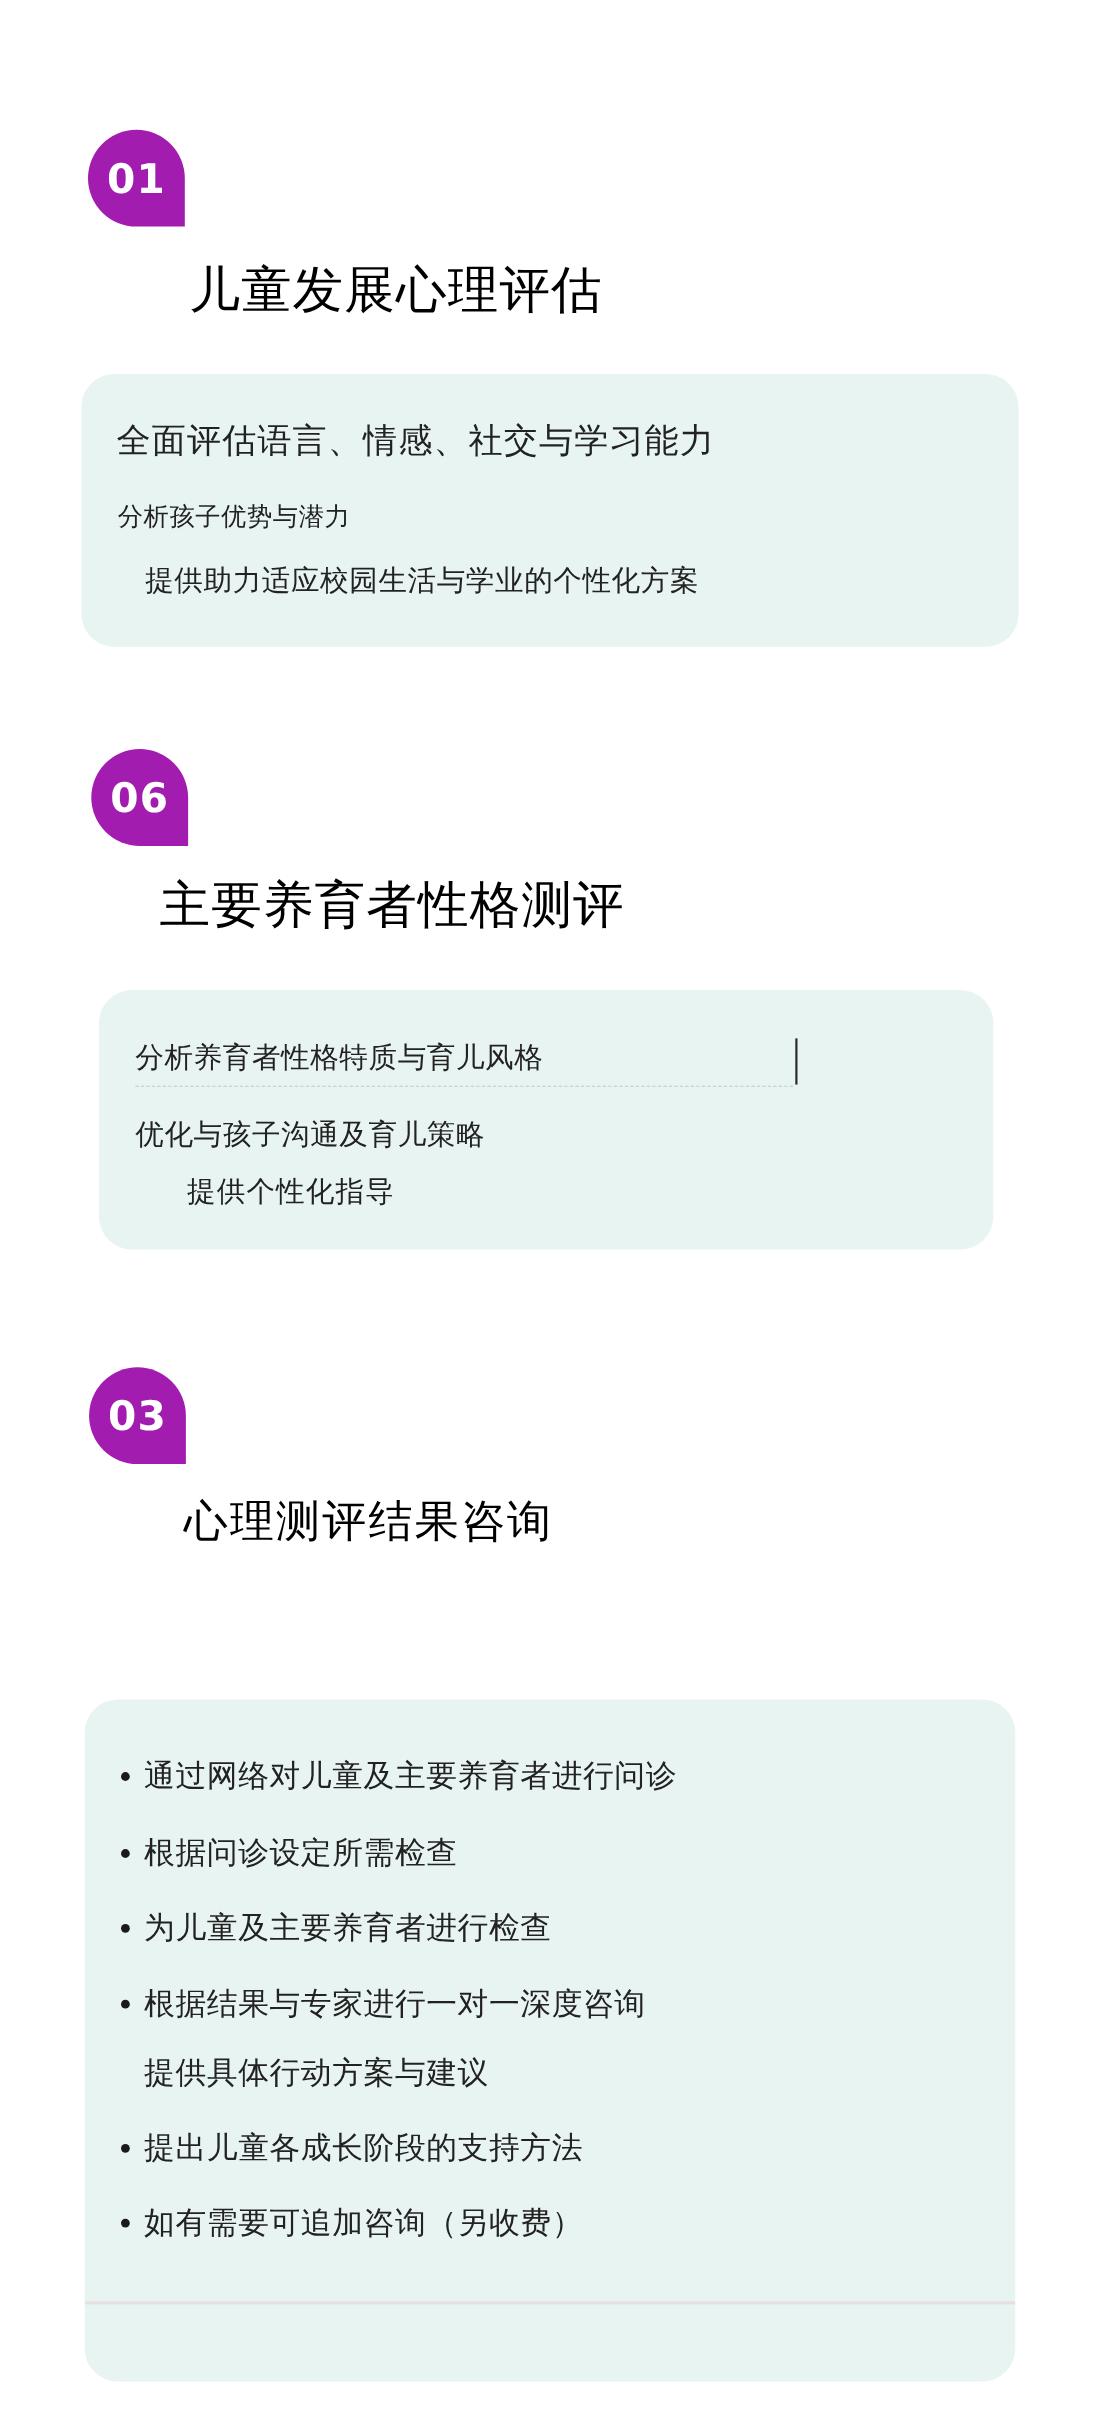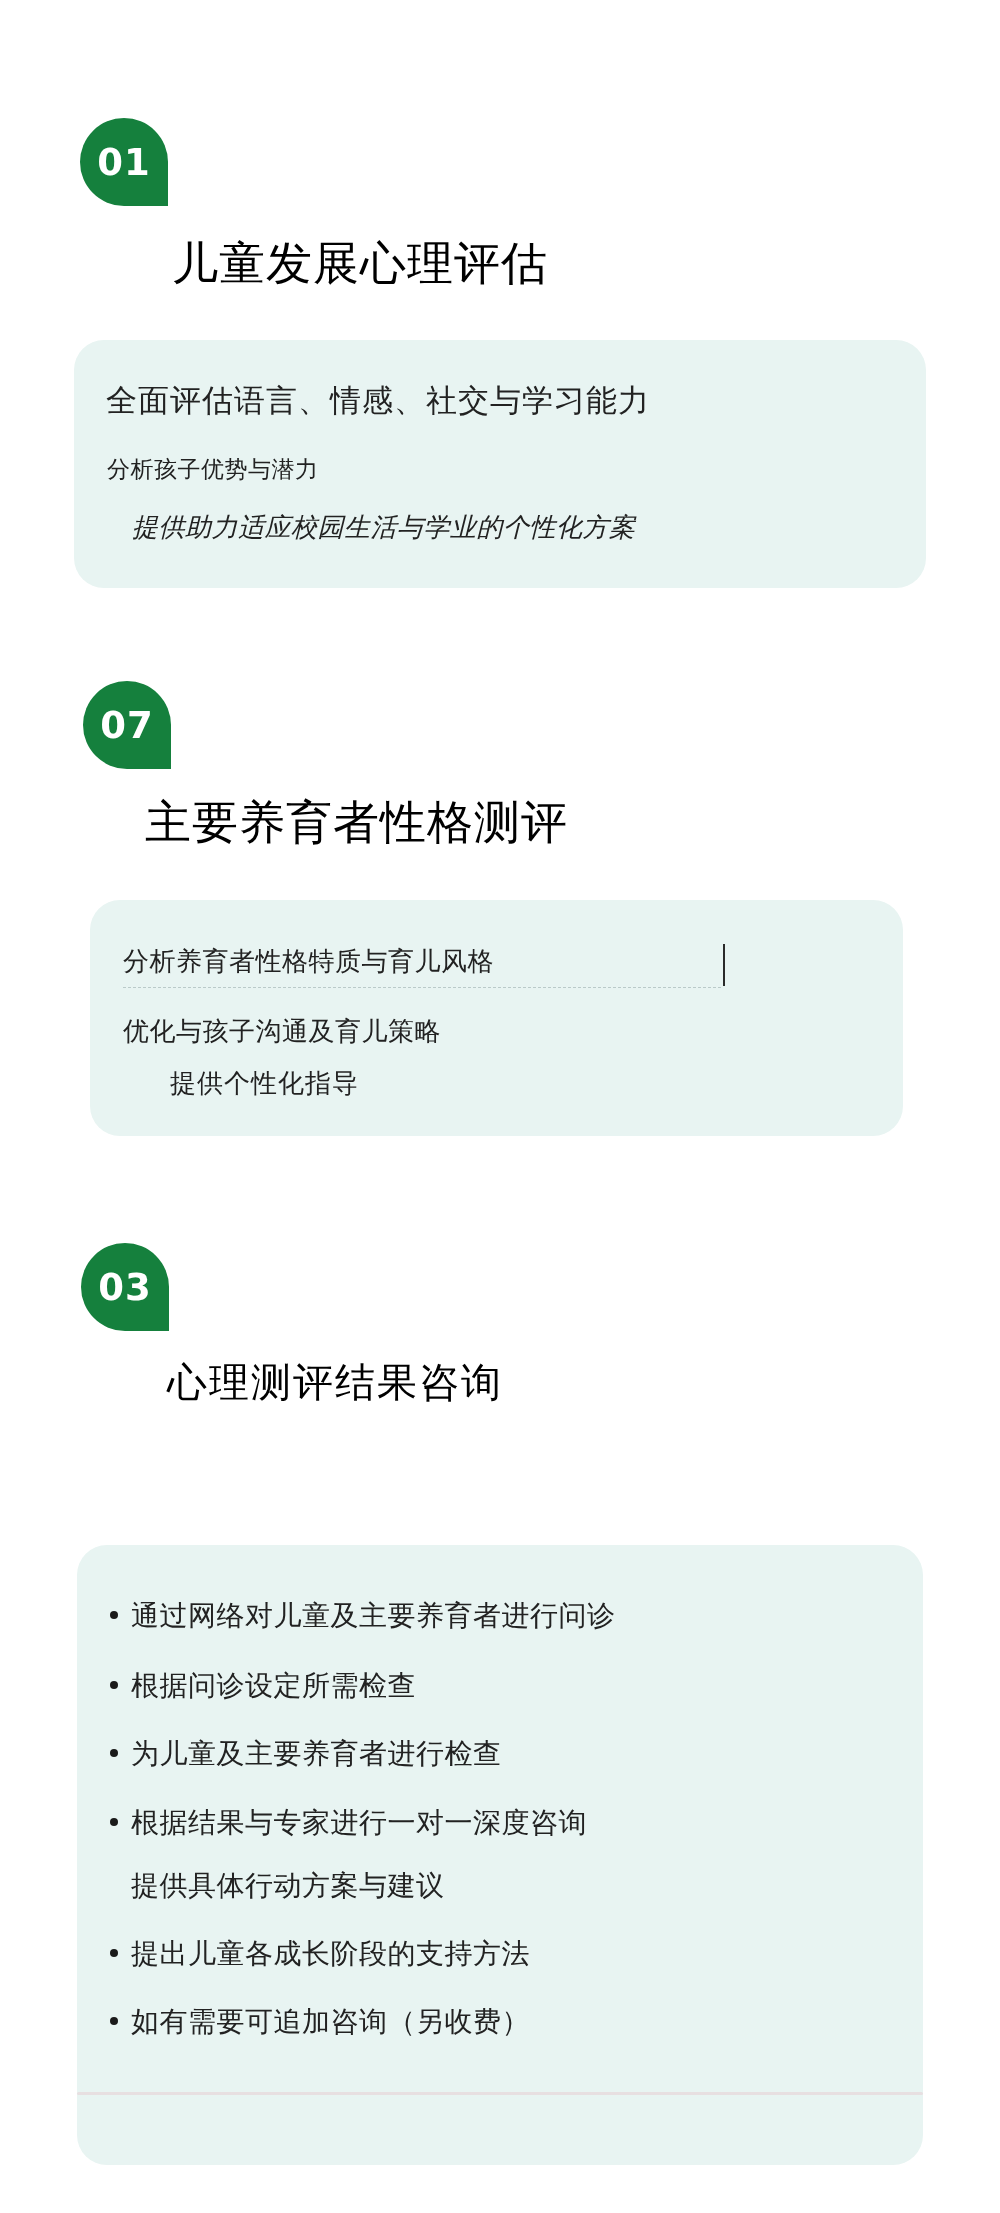--- a/index.html
+++ b/index.html
@@ -9,21 +9,21 @@
     height: 2213px;
     background: #ffffff;
     font-family: "Liberation Serif", serif;
     overflow: hidden;
   }
   .abs { position: absolute; }
 
   
   .badge {
     width: 88px; height: 88px;
-    background: #15803d;
+    background: #a21caf;
     border-radius: 50% 50% 0 50%;
     display: flex; align-items: center; justify-content: center;
   }
   .badge-num {
     color: #ffffff;
     font-family: "DejaVu Sans", sans-serif;
     font-weight: 700;
     font-size: 37px;
     letter-spacing: 1px;
   }
@@ -99,25 +99,25 @@
 
   <div class="abs badge" style="left:80px; top:118px;">
     <span class="badge-num">01</span>
   </div>
 
   <h2 class="abs sec-title title-lg" style="left:172px; top:241px;">儿童发展心理评估</h2>
 
   <div class="abs card" style="left:74px; top:340px; width:852px; height:248px;">
     <p class="t-31" style="left:32px; top:42px;">全面评估语言、情感、社交与学习能力</p>
     <p class="t-23" style="left:33px; top:116px;">分析孩子优势与潜力</p>
-    <p class="t-26" style="left:58px; top:172px;font-style:italic;">提供助力适应校园生活与学业的个性化方案</p>
+    <p class="t-26" style="left:58px; top:172px;">提供助力适应校园生活与学业的个性化方案</p>
   </div>
 
   <div class="abs badge" style="left:83px; top:681px;">
-    <span class="badge-num">07</span>
+    <span class="badge-num">06</span>
   </div>
 
   <h2 class="abs sec-title title-lg" style="left:145px; top:800px;">主要养育者性格测评</h2>
 
   <div class="abs card" style="left:74px; top:900px; width:813px; height:236px;margin-left:16px;">
     <p class="t-26" style="left:33px; top:46px;">分析养育者性格特质与育儿风格</p>
     <span class="dashed-line" style="left:33px; top:87px; width:598px;"></span>
     <span class="text-cursor" style="left:633px; top:44px; height:42px;"></span>
     <p class="t-26" style="left:33px; top:116px;">优化与孩子沟通及育儿策略</p>
     <p class="t-33" style="left:80px; top:168px;">提供个性化指导</p>

